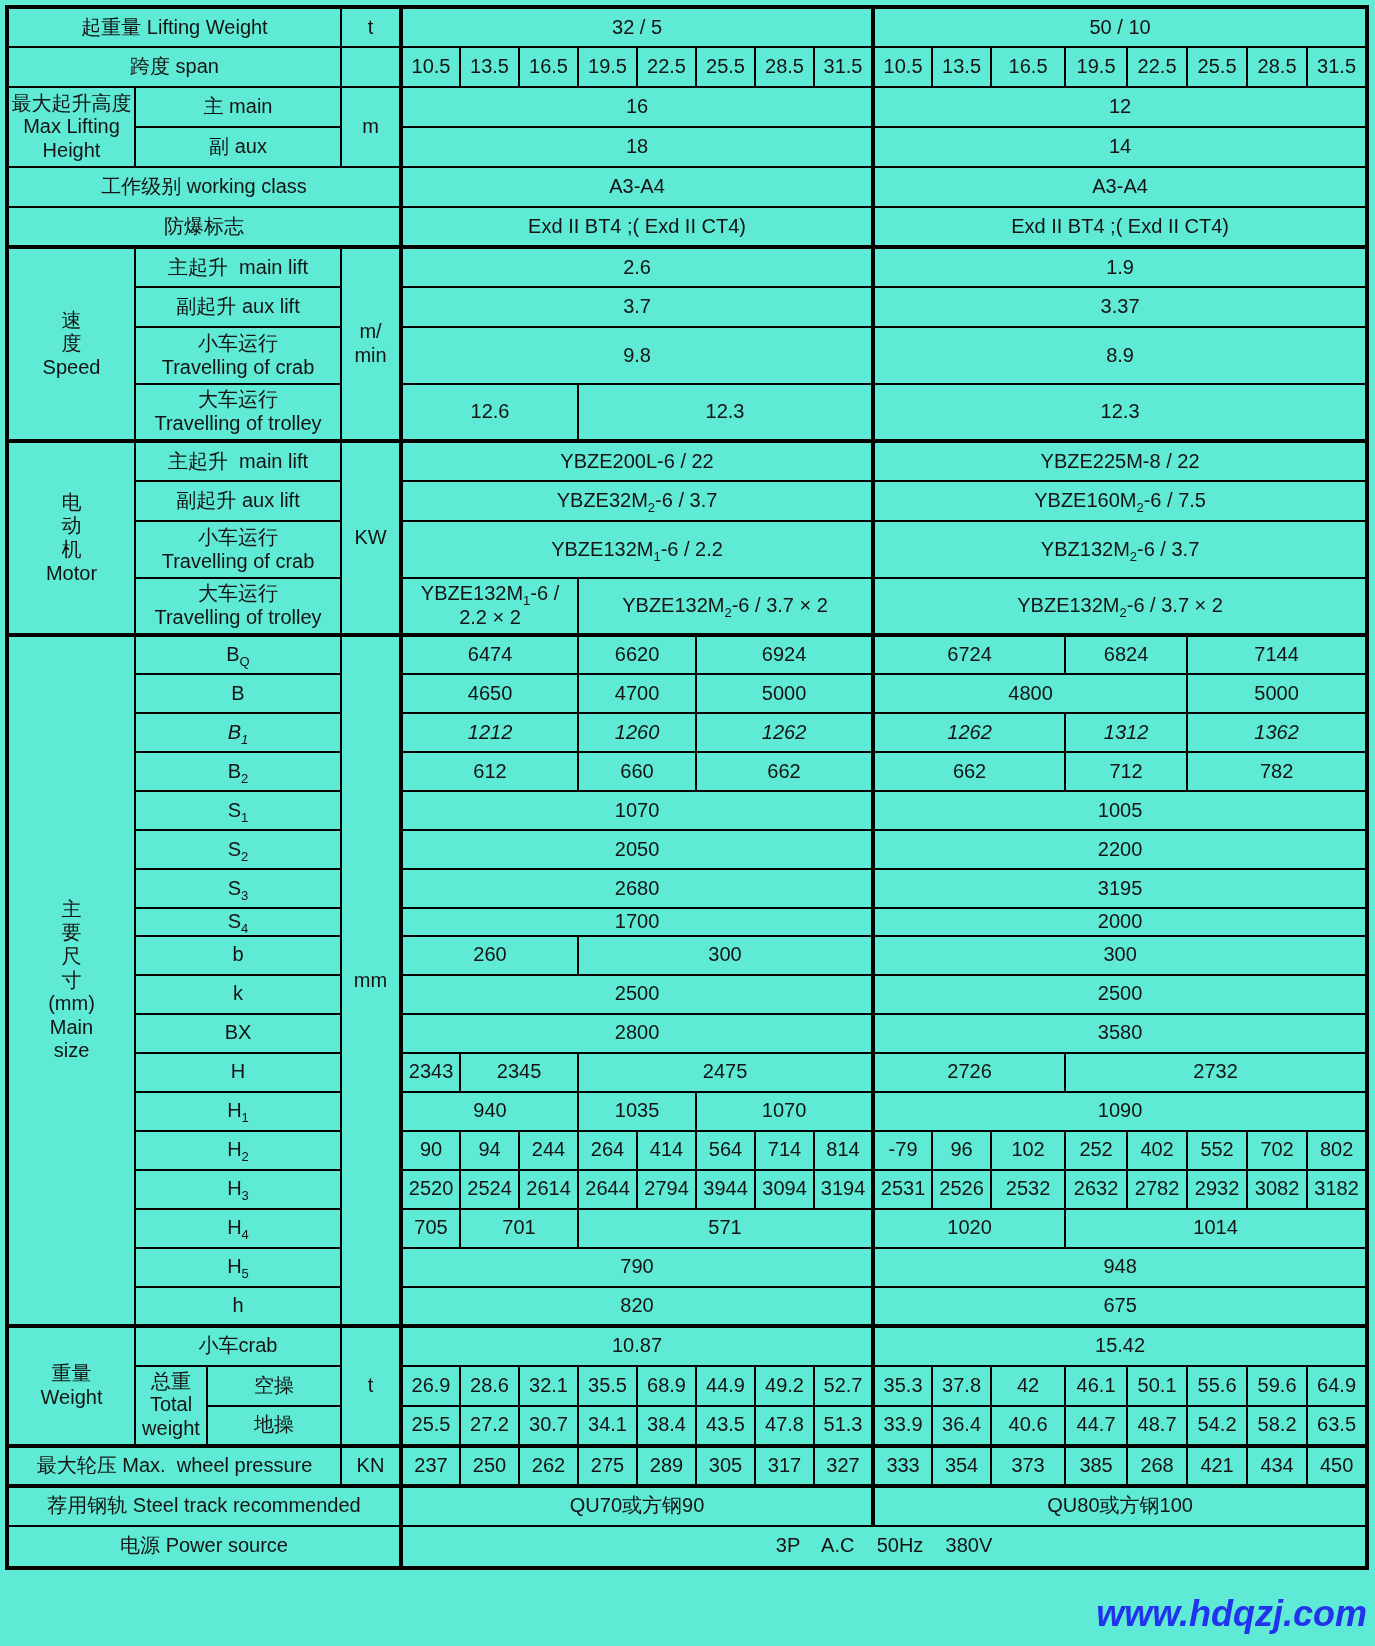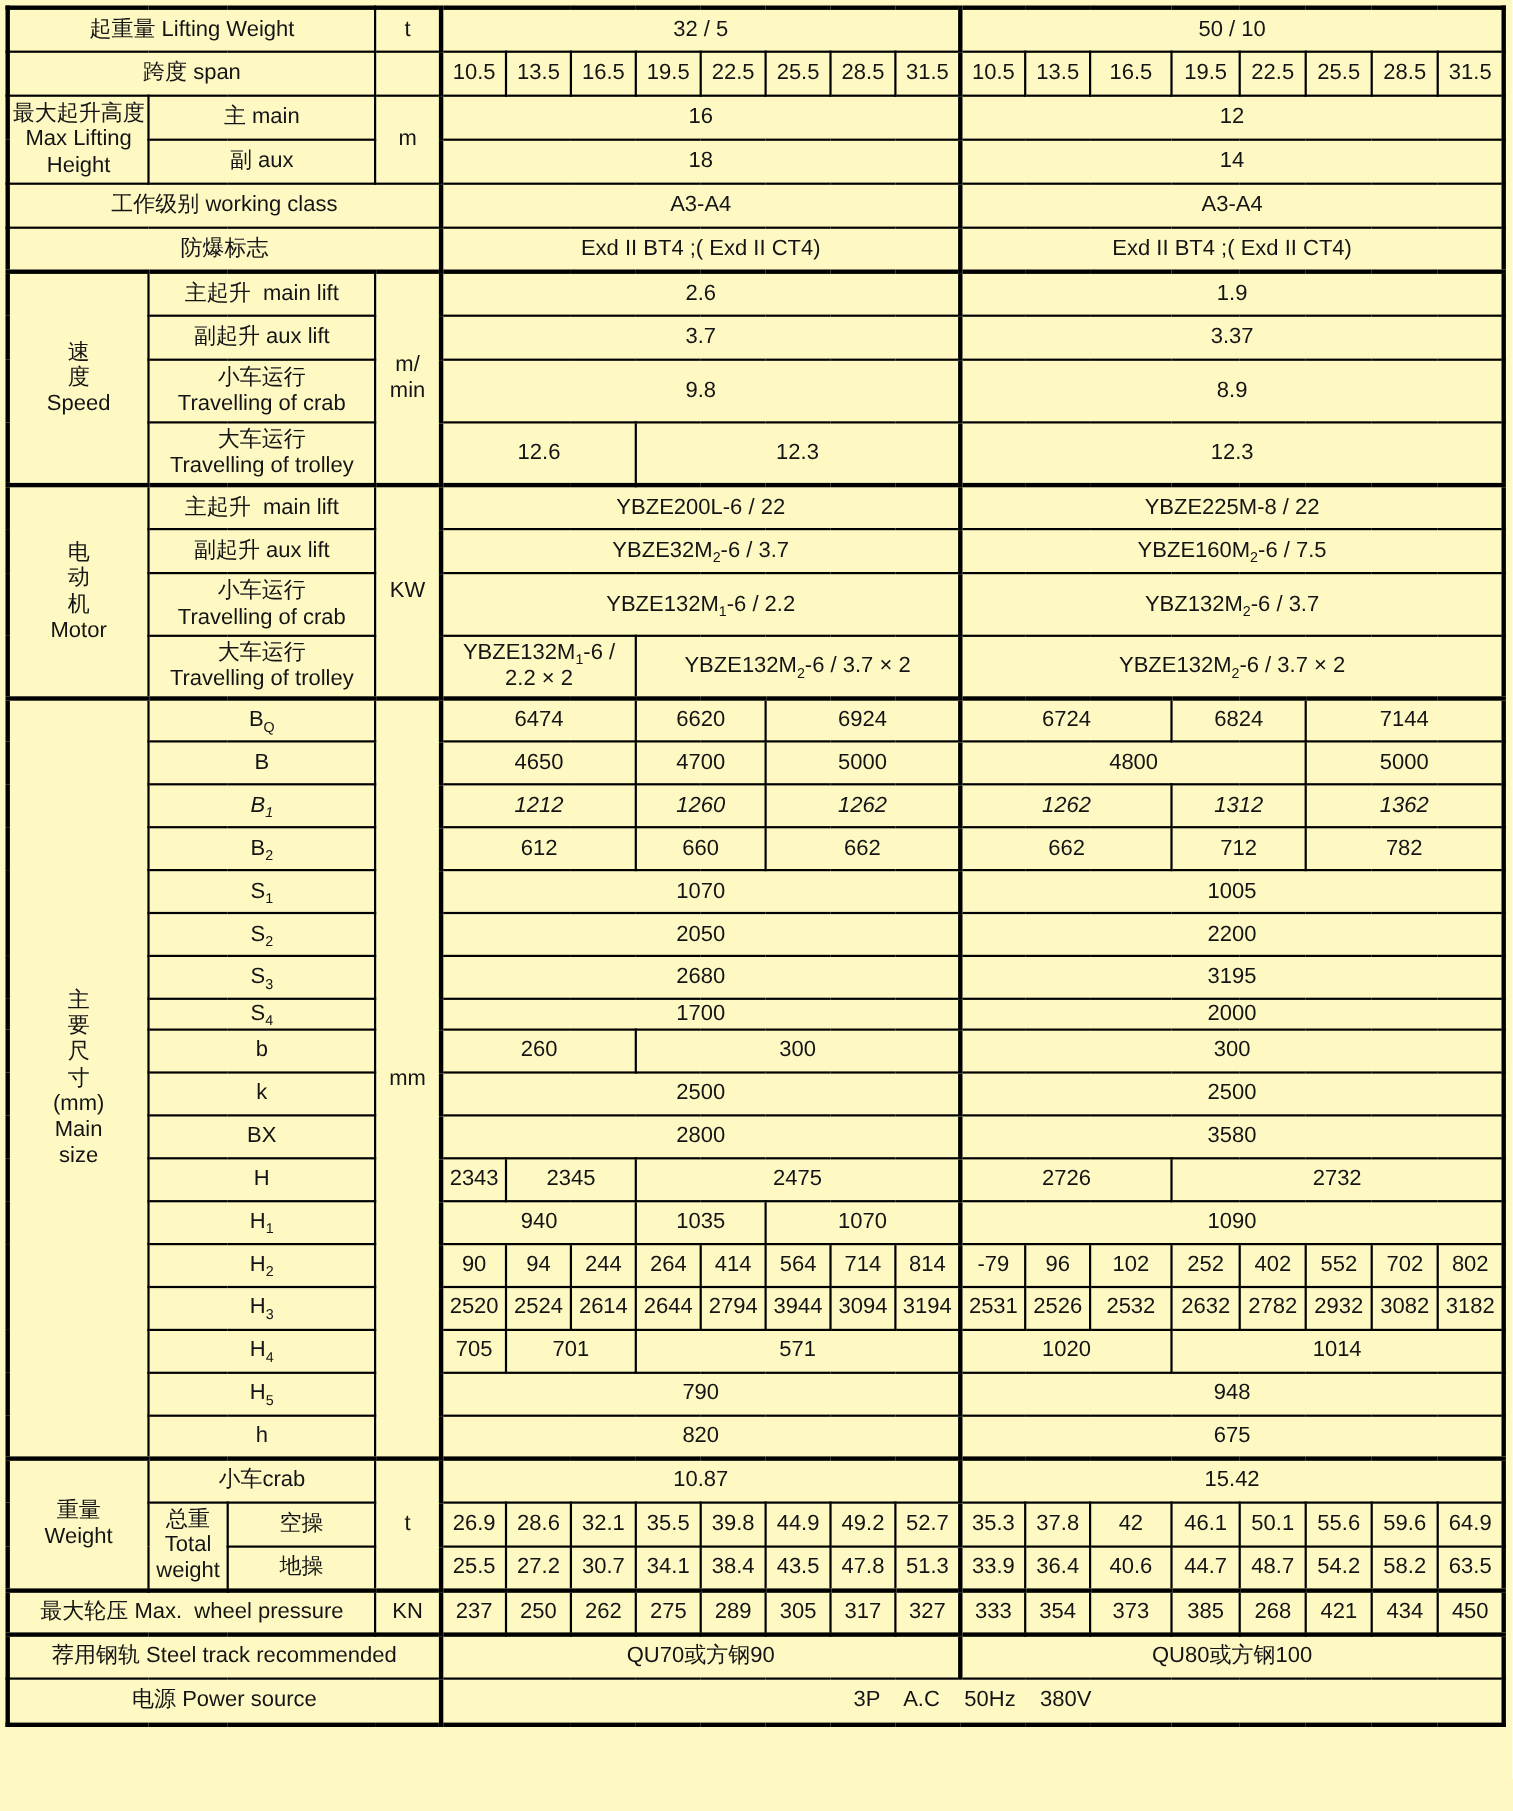--- a/index.html
+++ b/index.html
@@ -1,18 +1,18 @@
 <!DOCTYPE html>
 <html><head>
 <meta charset="utf-8">
 <style>
   *{box-sizing:border-box;margin:0;padding:0}
   html,body{background:#ffffff}
   body{font-family:"Liberation Sans","DejaVu Sans",sans-serif;color:#141414}
-  .page{position:relative;width:1375px;height:1646px;background:#fef9c3;overflow:hidden}
+  .page{position:relative;width:1375px;height:1646px;background:#5eead4;overflow:hidden}
   table.spec{position:absolute;left:5px;top:5px;width:1360px;border-collapse:collapse;table-layout:fixed;border:4px solid #000}
   td{border:2px solid #000;text-align:center;vertical-align:middle;font-size:20px;line-height:1.18;white-space:pre-wrap;padding:1px 2px;overflow:hidden}
   td sub{font-size:13px;line-height:0}
   tr.sect td{border-top-width:4px}
   td.ds,td.hs{border-left-width:4px}
   .watermark{position:absolute;right:8px;top:1593px;font-size:36px;font-weight:bold;font-style:italic;font-family:"Liberation Sans","DejaVu Sans",sans-serif}
 </style>
 </head>
 <body>
 
@@ -308,21 +308,21 @@
         </tr>
         <tr style="height: 40px;">
           <td rowspan="2">总重
 Total
 weight</td>
           <td>空操</td>
           <td class="ds">26.9</td>
           <td>28.6</td>
           <td>32.1</td>
           <td>35.5</td>
-          <td>39.8</td>
+          <td>68.9</td>
           <td>44.9</td>
           <td>49.2</td>
           <td>52.7</td>
           <td class="hs">35.3</td>
           <td>37.8</td>
           <td>42</td>
           <td>46.1</td>
           <td>50.1</td>
           <td>55.6</td>
           <td>59.6</td>
@@ -372,13 +372,14 @@
           <td colspan="8" class="ds">QU70或方钢90</td>
           <td colspan="8" class="hs">QU80或方钢100</td>
         </tr>
         <tr style="height: 42px;">
           <td colspan="4">电源 Power source</td>
           <td colspan="16" class="ds">3P    A.C    50Hz    380V</td>
         </tr>
       </tbody>
   </table>
 
+  <div class="watermark" style="color: rgb(34, 51, 238);">www.hdqzj.com</div>
 </div>
 
 </body></html>

